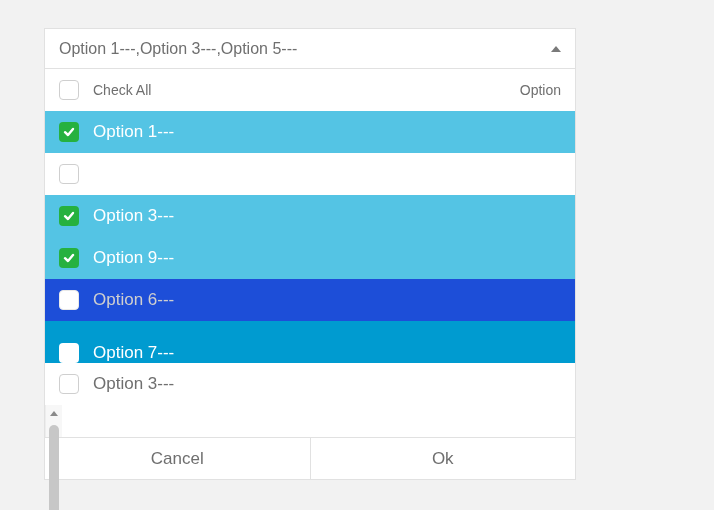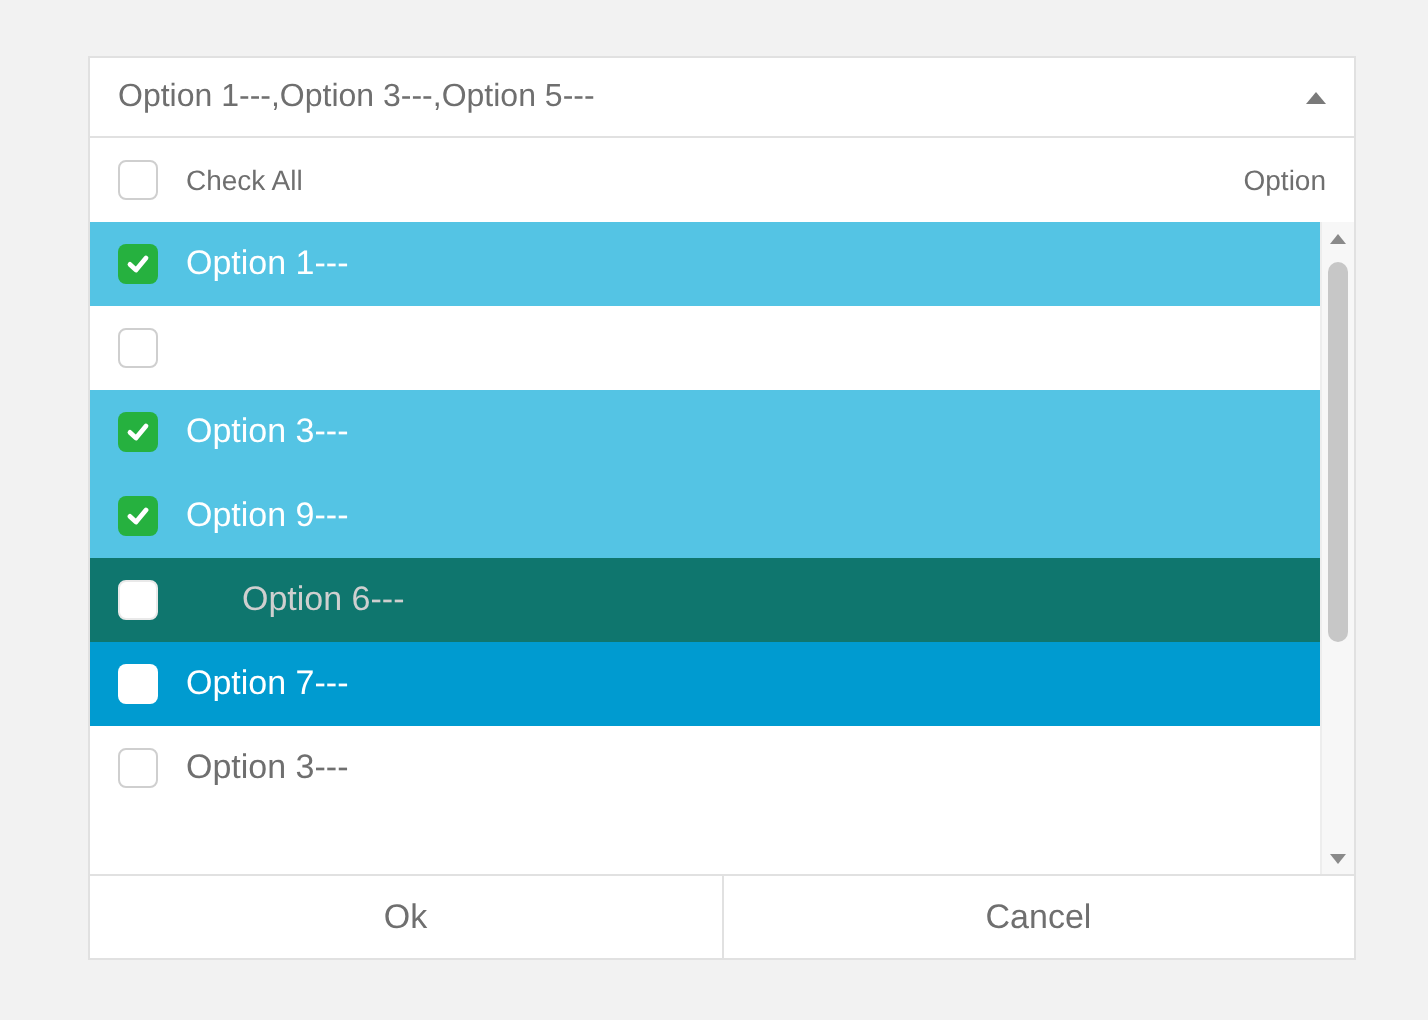--- a/index.html
+++ b/index.html
@@ -8,21 +8,21 @@
     background: #f2f2f2;
     font-family: -apple-system, BlinkMacSystemFont, "Segoe UI", Helvetica, Arial, sans-serif;
     width: 714px;
     height: 510px;
     overflow: hidden;
   }
   .dropdown {
     position: absolute;
     left: 44px;
     top: 28px;
-    width: 634px;
+    width: 532px;
     background: #fff;
     border: 1px solid #e1e1e1;
   }
   .dd-header {
     height: 40px;
     display: flex;
     align-items: center;
     justify-content: space-between;
     padding: 0 14px;
     font-size: 16px;
@@ -42,38 +42,39 @@
     align-items: center;
     padding: 0 14px;
     font-size: 14px;
     color: #6f6f6f;
   }
   .check-all-label { margin-left: 14px; flex: 1; }
   .clear-btn { cursor: pointer; color: #6f6f6f; }
   .dd-body {
     display: flex;
     height: 326px;
+    flex-direction: column;
   }
   .dd-list {
     flex: 1;
     overflow: hidden;
   }
   .opt {
     height: 42px;
     display: flex;
     align-items: center;
     padding: 0 14px;
     font-size: 17px;
     cursor: pointer;
   }
   .opt .lbl { margin-left: 14px; }
   .opt.normal { background: #fff; color: #6f6f6f; }
   .opt.selected { background: #54c4e4; color: #fff; }
-  .opt.disabled { background: #0f766e; color: #cfcfcf; cursor: default; gap: 28px; }
-  .opt.highlight { background: #009bd0; color: #fff; }
+  .opt.disabled { background: #1d4ed8; color: #cfcfcf; cursor: default; }
+  .opt.highlight { background: #009bd0; color: #fff; align-items: flex-end; }
   .cbox {
     width: 20px; height: 20px;
     border-radius: 4px;
     display: flex;
     align-items: center;
     justify-content: center;
     flex-shrink: 0;
   }
   .cbox.empty { border: 1px solid #cfcfcf; background: #fff; }
   .cbox.empty-disabled { border: 1px solid #e9e9e9; background: #fff; }
@@ -190,17 +191,17 @@
       <div class="sb-track">
         <div class="sb-thumb"></div>
       </div>
       <div class="sb-arrow">
           <div class="tri-dn-sm"></div>
         </div>
     </div>
   </div>
 
   <div class="dd-footer">
+    <button>Cancel</button>
     <button>Ok</button>
-    <button>Cancel</button>
   </div>
 
 </div>
 
 </body></html>

